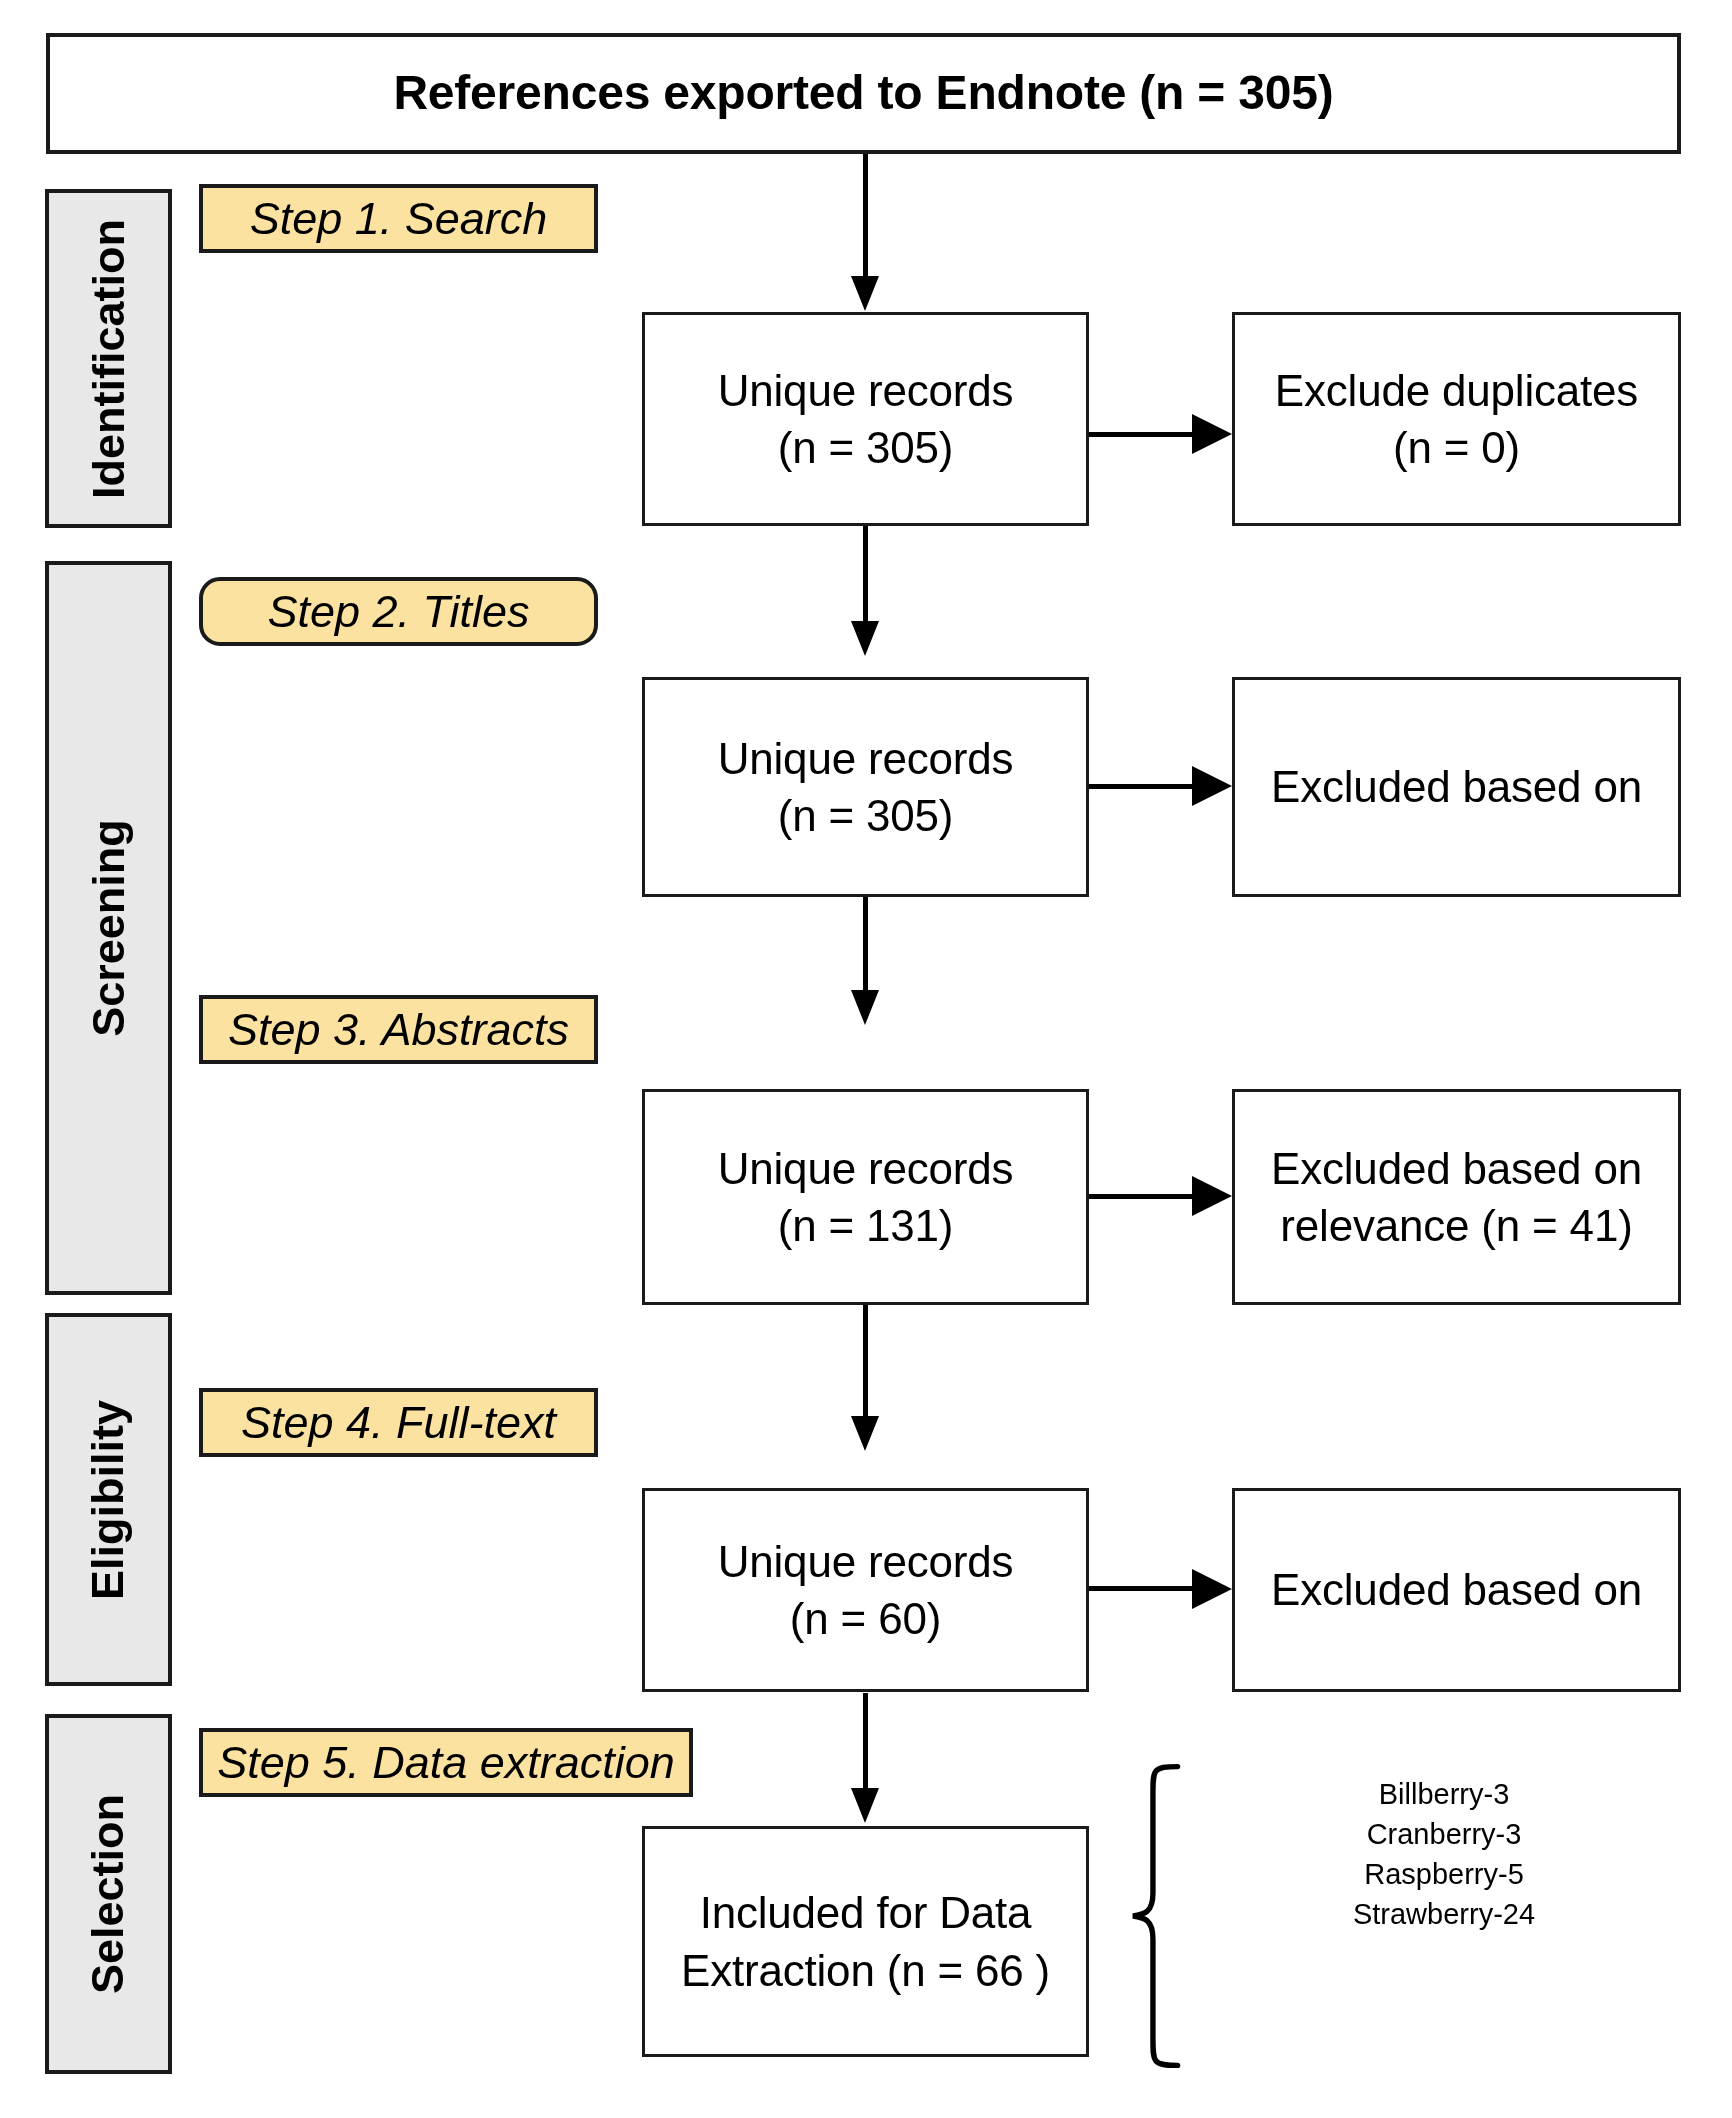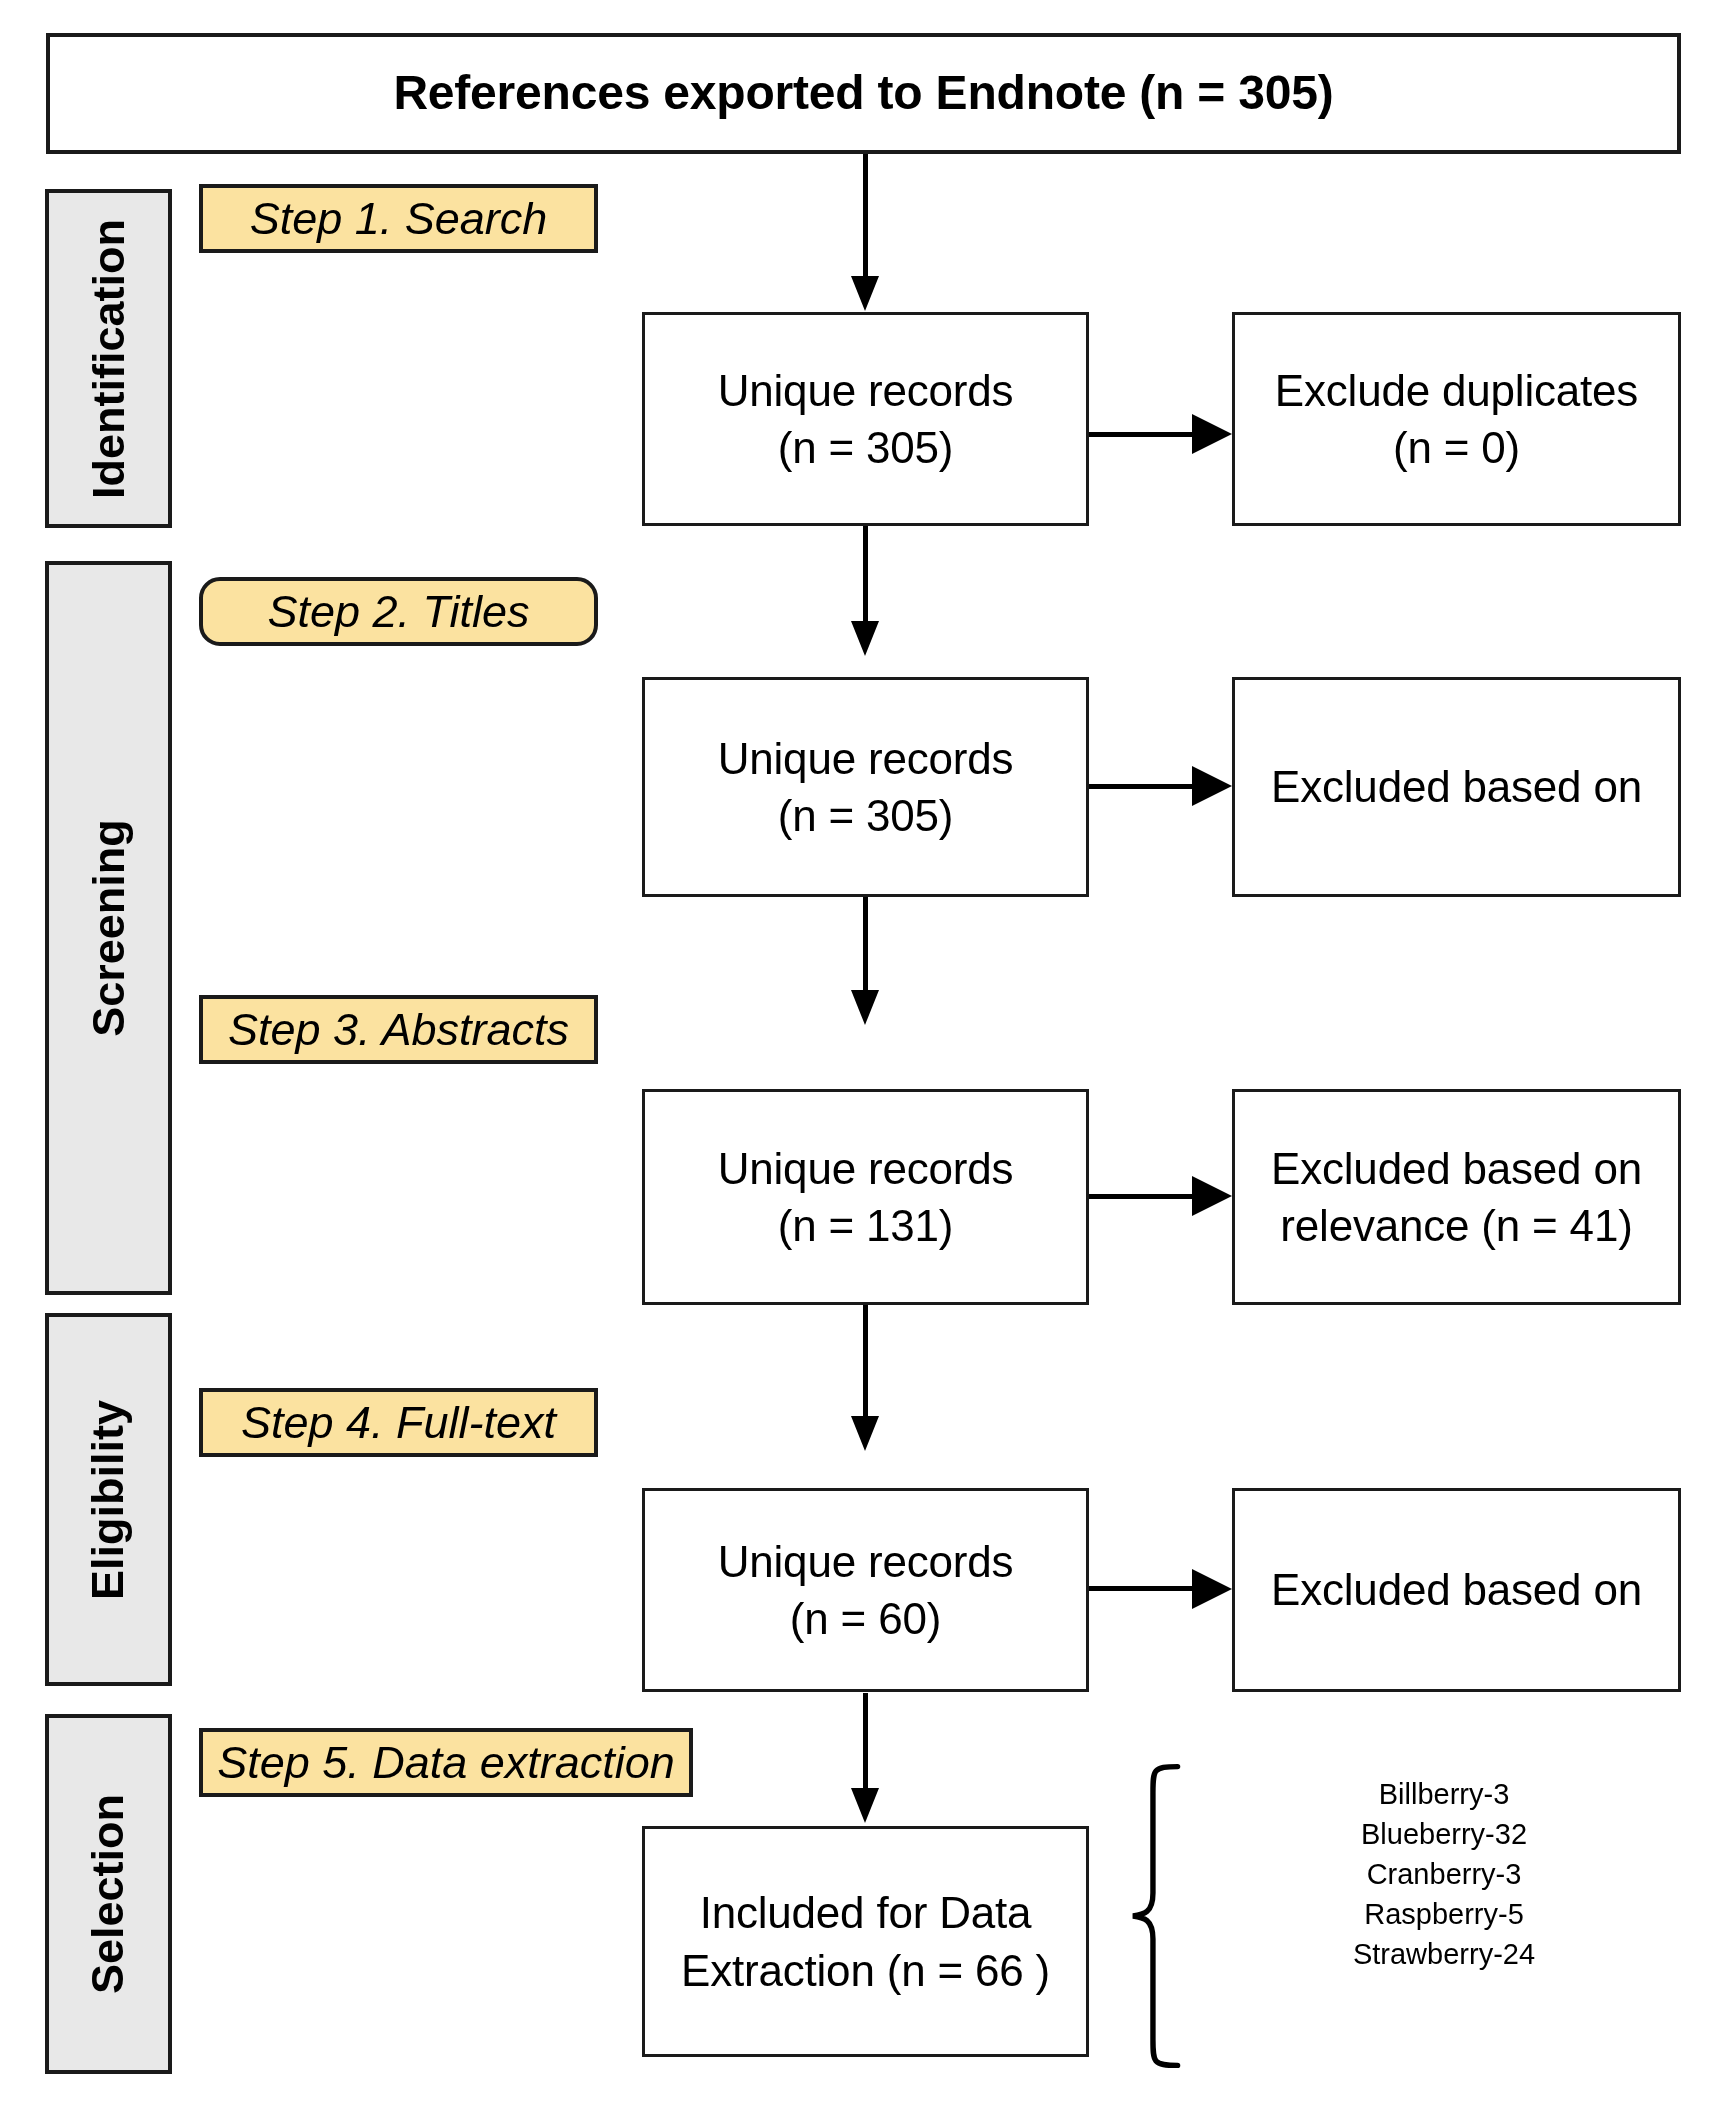--- a/index.html
+++ b/index.html
@@ -252,20 +252,19 @@
              C 40 6, 40 10, 40 40
              L 40 170
              C 40 196, 28 198, 14 200
              C 28 202, 40 204, 40 230
              L 40 360
              C 40 390, 40 394, 72 394" fill="none" stroke="#000000" stroke-width="7" stroke-linecap="round"></path>
   </svg>
 
   <div class="berry-list" style="left:1228px; top:1774px; width:432px; height:289px;">
     <span class="berry-item">Billberry-3</span>
-    <span class="berry-item">Blueberry-32</span>
     <span class="berry-item">Cranberry-3</span>
     <span class="berry-item">Raspberry-5</span>
     <span class="berry-item">Strawberry-24</span>
   </div>
 
 </div>
 
 
 </body></html>

